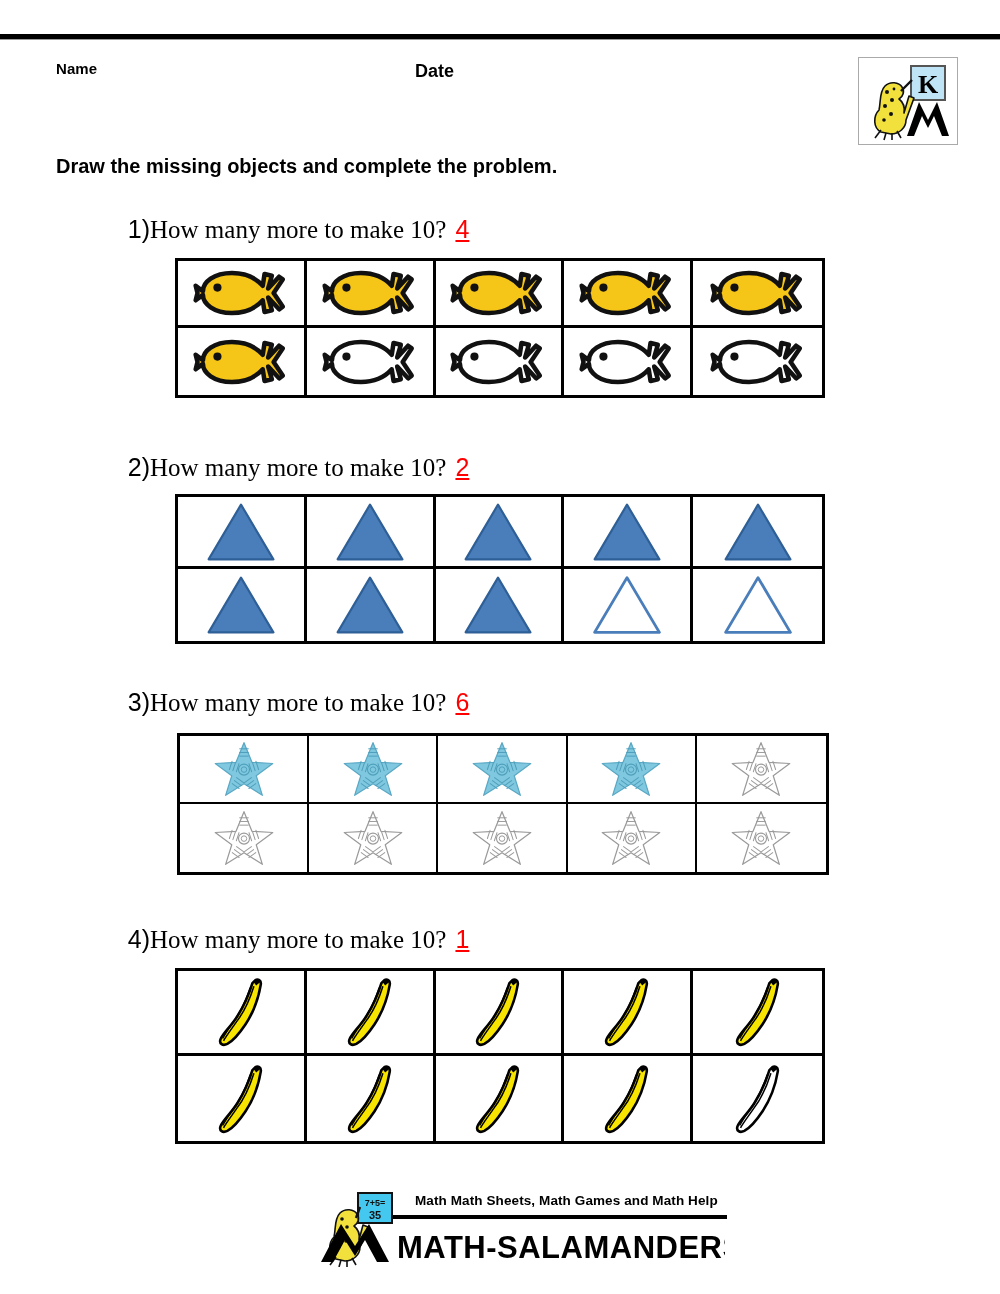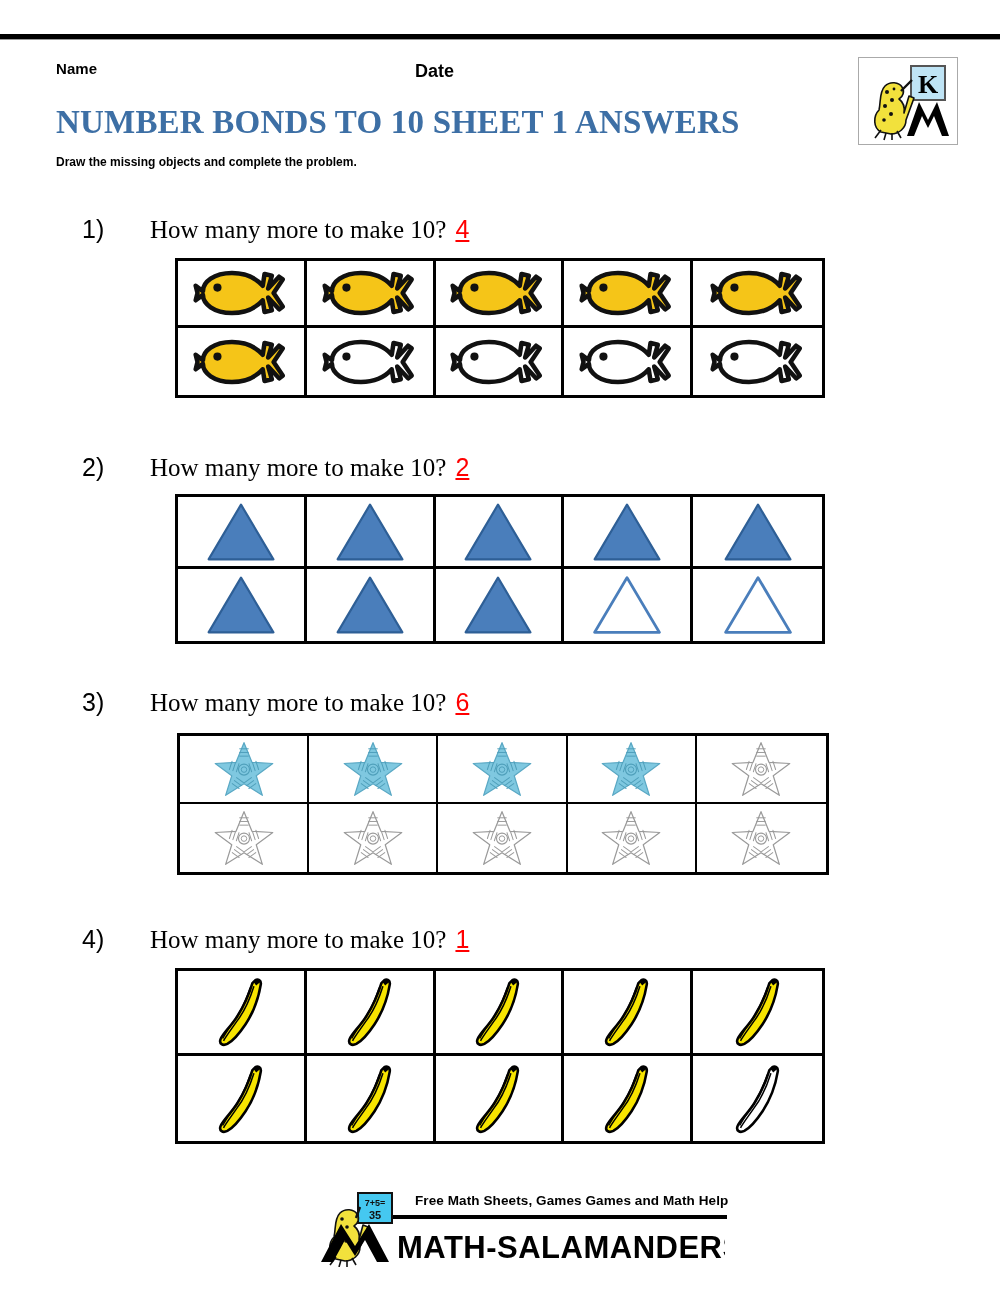--- a/index.html
+++ b/index.html
@@ -4,21 +4,21 @@
 <style>
   html, body { margin:0; padding:0; }
   body {
     width:1000px; height:1294px;
     background:#ffffff;
     font-family:"Liberation Sans", sans-serif;
     color:#000;
     position:relative;
     overflow:hidden;
   }
-  .page { position:absolute; inset:0; }
+  .page { position:absolute; inset:0;text-align:right; }
 
   
   .top-rule {
     position:absolute; left:0; top:34px; width:1000px; height:5px;
     background:#000;
     border-bottom:1px solid #999;
   }
 
   
   .name-label {
@@ -41,21 +41,21 @@
   .title {
     position:absolute; left:56px; top:104px;
     font-family:"Liberation Serif", serif;
     font-size:33px; font-weight:700;
     color:#3d6fa5;
     letter-spacing:.2px;
     white-space:nowrap;
   }
   .subtitle {
     position:absolute; left:56px; top:155px;
-    font-size:12px; font-weight:600;
+    font-size:20px; font-weight:600;
     white-space:nowrap;
   }
 
   
   .q-block { position:absolute; left:0; width:1000px; }
   .q-line {
     position:absolute; left:82px; top:0;
     font-size:25px; font-weight:400;
     white-space:nowrap;
     display:flex; align-items:baseline;
@@ -138,21 +138,20 @@
 
       <circle cx="28" cy="34" r="2" fill="#111"></circle>
       <circle cx="33" cy="42" r="2" fill="#111"></circle>
       <circle cx="26" cy="48" r="2" fill="#111"></circle>
       <circle cx="32" cy="56" r="2" fill="#111"></circle>
       <circle cx="25" cy="62" r="1.8" fill="#111"></circle>
       <circle cx="35" cy="31" r="1.4" fill="#111"></circle>
     </svg>
   </div>
 
-  <div class="title">NUMBER BONDS TO 10 SHEET 1 ANSWERS</div>
   <div class="subtitle">Draw the missing objects and complete the problem.</div>
 
   <div class="q-block" style="top:215px;">
     <div class="q-line">
       <span class="q-num">1)</span>
       <span class="q-text">How many more to make 10?</span>
       <span class="q-answer">4</span>
     </div>
   </div>
 
@@ -596,21 +595,21 @@
         <svg width="58" height="76" viewBox="0 0 76 100">
     <path d="M57 8 C60 6 65 8 64 14 C62 26 56 48 44 66 C36 78 27 88 20 92 C14 95 9 92 11 86 C14 78 24 70 33 56 C43 40 50 22 53 12 Z" fill="#ffffff" stroke="#000000" stroke-width="3.4" stroke-linejoin="round"></path>
     <path d="M55 16 C50 32 42 50 32 63 C25 73 18 82 15 88" fill="none" stroke="#000000" stroke-width="2"></path>
     <path d="M50 18 C45 33 38 49 29 61 C23 70 17 79 14 85" fill="none" stroke="#000000" stroke-width="1.6"></path>
     <path d="M54 10 C57 6 63 7 63 11 L58 15 Z" fill="#000000"></path>
   </svg>
       </div>
     </div>
 
   <div class="footer">
-    <div class="footer-tag">Free Math Sheets, Games Games and Math Help</div>
+    <div class="footer-tag">Math Math Sheets, Math Games and Math Help</div>
     <div class="footer-rule"></div>
 
     <svg class="footer-mascot" viewBox="0 0 72 76">
       <rect x="36" y="2" width="34" height="30" fill="#45c8f0" stroke="#111" stroke-width="2"></rect>
       <text x="53" y="15" font-family="Liberation Sans, sans-serif" font-size="9" font-weight="700" text-anchor="middle" fill="#111">7+5=</text>
       <text x="53" y="28" font-family="Liberation Sans, sans-serif" font-size="11" font-weight="700" text-anchor="middle" fill="#111">35</text>
       <path d="M14 68 C6 64 6 52 12 46 C14 38 12 28 18 22 C23 17 32 18 35 23
                C38 27 36 33 32 35 C36 38 38 43 37 49 L41 34 L46 36 L38 56
                C38 64 31 70 23 70 Z" fill="#f2e13c" stroke="#111" stroke-width="1.6" stroke-linejoin="round"></path>
       <path d="M14 66 L8 74 M19 69 L17 76 M25 69 L25 76 M30 67 L34 74" stroke="#111" stroke-width="1.6" fill="none"></path>

